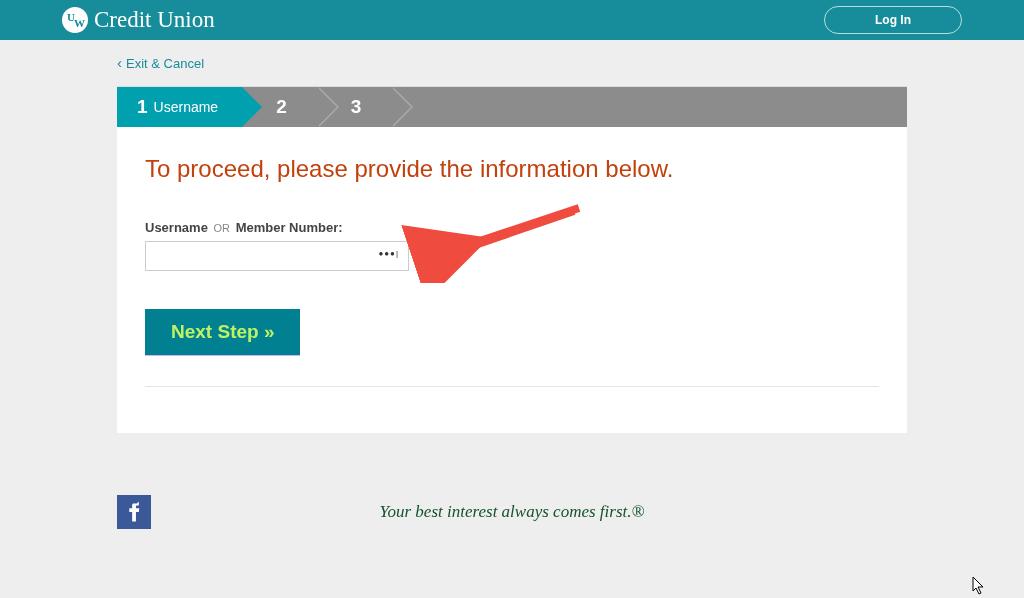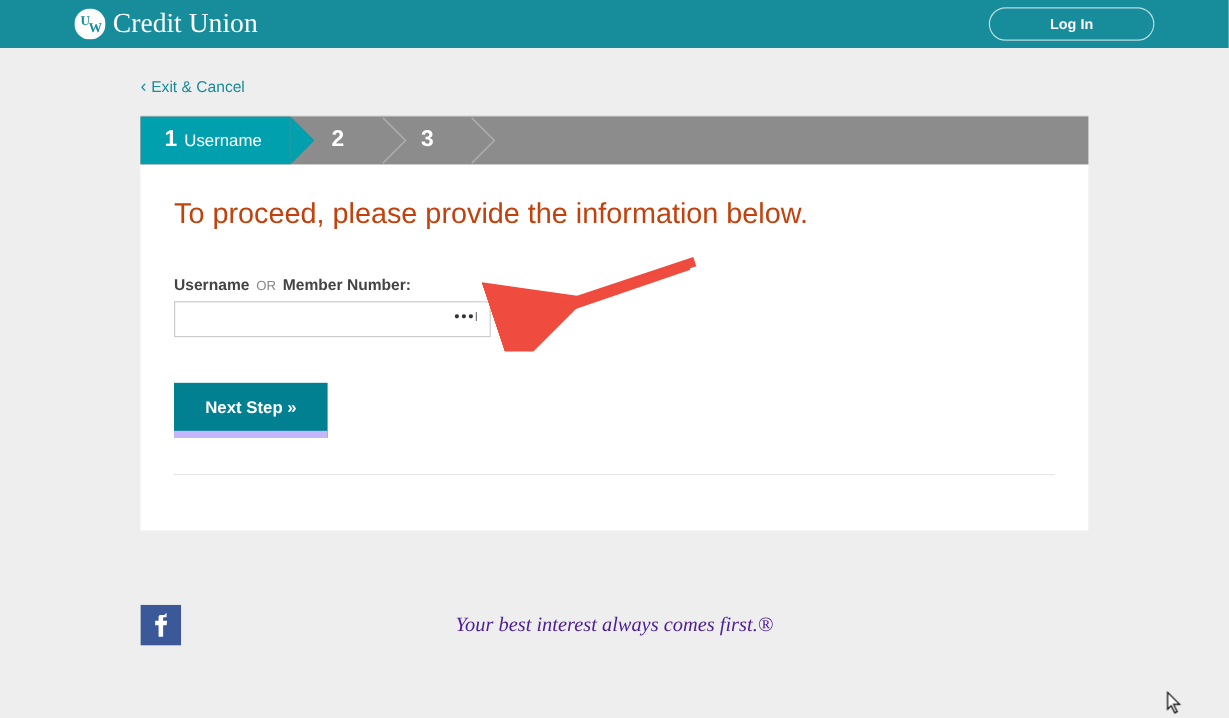--- a/index.html
+++ b/index.html
@@ -5,21 +5,21 @@
     * { margin: 0; padding: 0; box-sizing: border-box; }
     body { font-family: Arial, Helvetica, sans-serif; background: #eeeeee; color: #333; }
     
     .topbar { background: #178c9b; height: 40px; display: flex; align-items: center; padding: 0 0; }
     .topbar-inner { width: 900px; margin: 0 auto; display: flex; align-items: center; justify-content: space-between; height: 40px; }
     .logo { display: flex; align-items: center; color: #fff; gap: 6px; }
     .logo-mark { width: 26px; height: 26px; }
     .logo-text { font-family: Georgia, 'Times New Roman', serif; font-size: 23px; color: #fff; }
     .login-btn { border: 1px solid rgba(255,255,255,0.7); background: transparent; color: #fff; font-size: 12px; font-weight: bold; padding: 6px 50px; border-radius: 14px; cursor: pointer; }
     
-    .container { width: 790px; margin: 0 auto; padding-top: 24px; }
+    .container { width: 790px; margin: 0 auto; padding-top: 14px; }
     .exit-row { padding-bottom: 14px; border-bottom: 1px solid #ddd; }
     .exit-link { color: #178c9b; font-size: 13px; text-decoration: none; cursor: pointer; }
     .exit-link::before { content: "‹"; margin-right: 4px; font-size: 15px; }
     
     .title-row { display: flex; align-items: center; justify-content: space-between; margin-top: 20px; margin-bottom: 20px; }
     .page-title { font-size: 30px; font-weight: normal; color: #555; }
     .verify-badge { display: flex; align-items: center; gap: 2px; }
     .verify-text { font-family: Arial, sans-serif; font-size: 20px; font-weight: bold; color: #444; }
     .verify-protected { font-size: 8px; color: #777; display: block; text-align: right; margin-bottom: -2px; }
     .verify-wrap { text-align: right; }
@@ -49,29 +49,29 @@
     .step.s3 { padding-left: 34px; }
     
     .panel { background: #fff; padding: 28px 28px 28px 28px; }
     .instruction { font-size: 24px; color: #c2410c; }
     .field-label { font-size: 13px; font-weight: bold; color: #444; margin-bottom: 6px; margin-top: 37px; }
     .field-label .or { font-weight: normal; color: #888; font-size: 11px; margin: 0 2px; }
     .text-input { width: 264px; height: 30px; border: 1px solid #ccc; padding: 0 8px; font-size: 13px; background: #fff; }
     .input-row { position: relative; width: 264px; }
     .arrow-overlay { position: absolute; left: 254px; top: -38px; pointer-events: none; }
     
-    .next-btn { background: #008090; color: #ffffff; border: none; padding: 12px 26px; font-size: 14px; font-weight: bold; cursor: pointer; margin-top: 38px; margin-bottom: 18px; border-bottom: 6px solid #c4b5fd; }
+    .next-btn { background: #008090; color: #bef264; border: none; padding: 12px 26px; font-size: 19px; font-weight: bold; cursor: pointer; margin-top: 38px; margin-bottom: 18px; border-bottom: 1px solid #c4b5fd; }
     .divider { border-top: 1px solid #e5e5e5; margin: 12px 0 18px; }
     .help-row { font-size: 13px; color: #444; }
     .help-row .bold { font-weight: bold; }
     
     .footer { width: 790px; margin: 62px auto 0; padding-bottom: 10px; }
     .footer-top { display: flex; align-items: center; justify-content: space-between; }
     .fb-icon { width: 34px; height: 34px; }
-    .tagline { font-family: Georgia, 'Times New Roman', serif; font-style: italic; color: #4c1d95; font-size: 17px; flex: 1; text-align: center; }
+    .tagline { font-family: Georgia, 'Times New Roman', serif; font-style: italic; color: #14532d; font-size: 17px; flex: 1; text-align: center; }
     .input-dots { position: absolute; right: 10px; top: 8px; font-size: 8px; color: #333; letter-spacing: 1px; pointer-events: none; }
     .cursor-icon { position: fixed; bottom: 2px; right: 38px; width: 14px; height: 20px; pointer-events: none; }
   </style>
 </head>
 <body>
 
 <div class="topbar">
   <div class="topbar-inner">
     <div class="logo">
       <svg class="logo-mark" viewBox="0 0 26 26">

